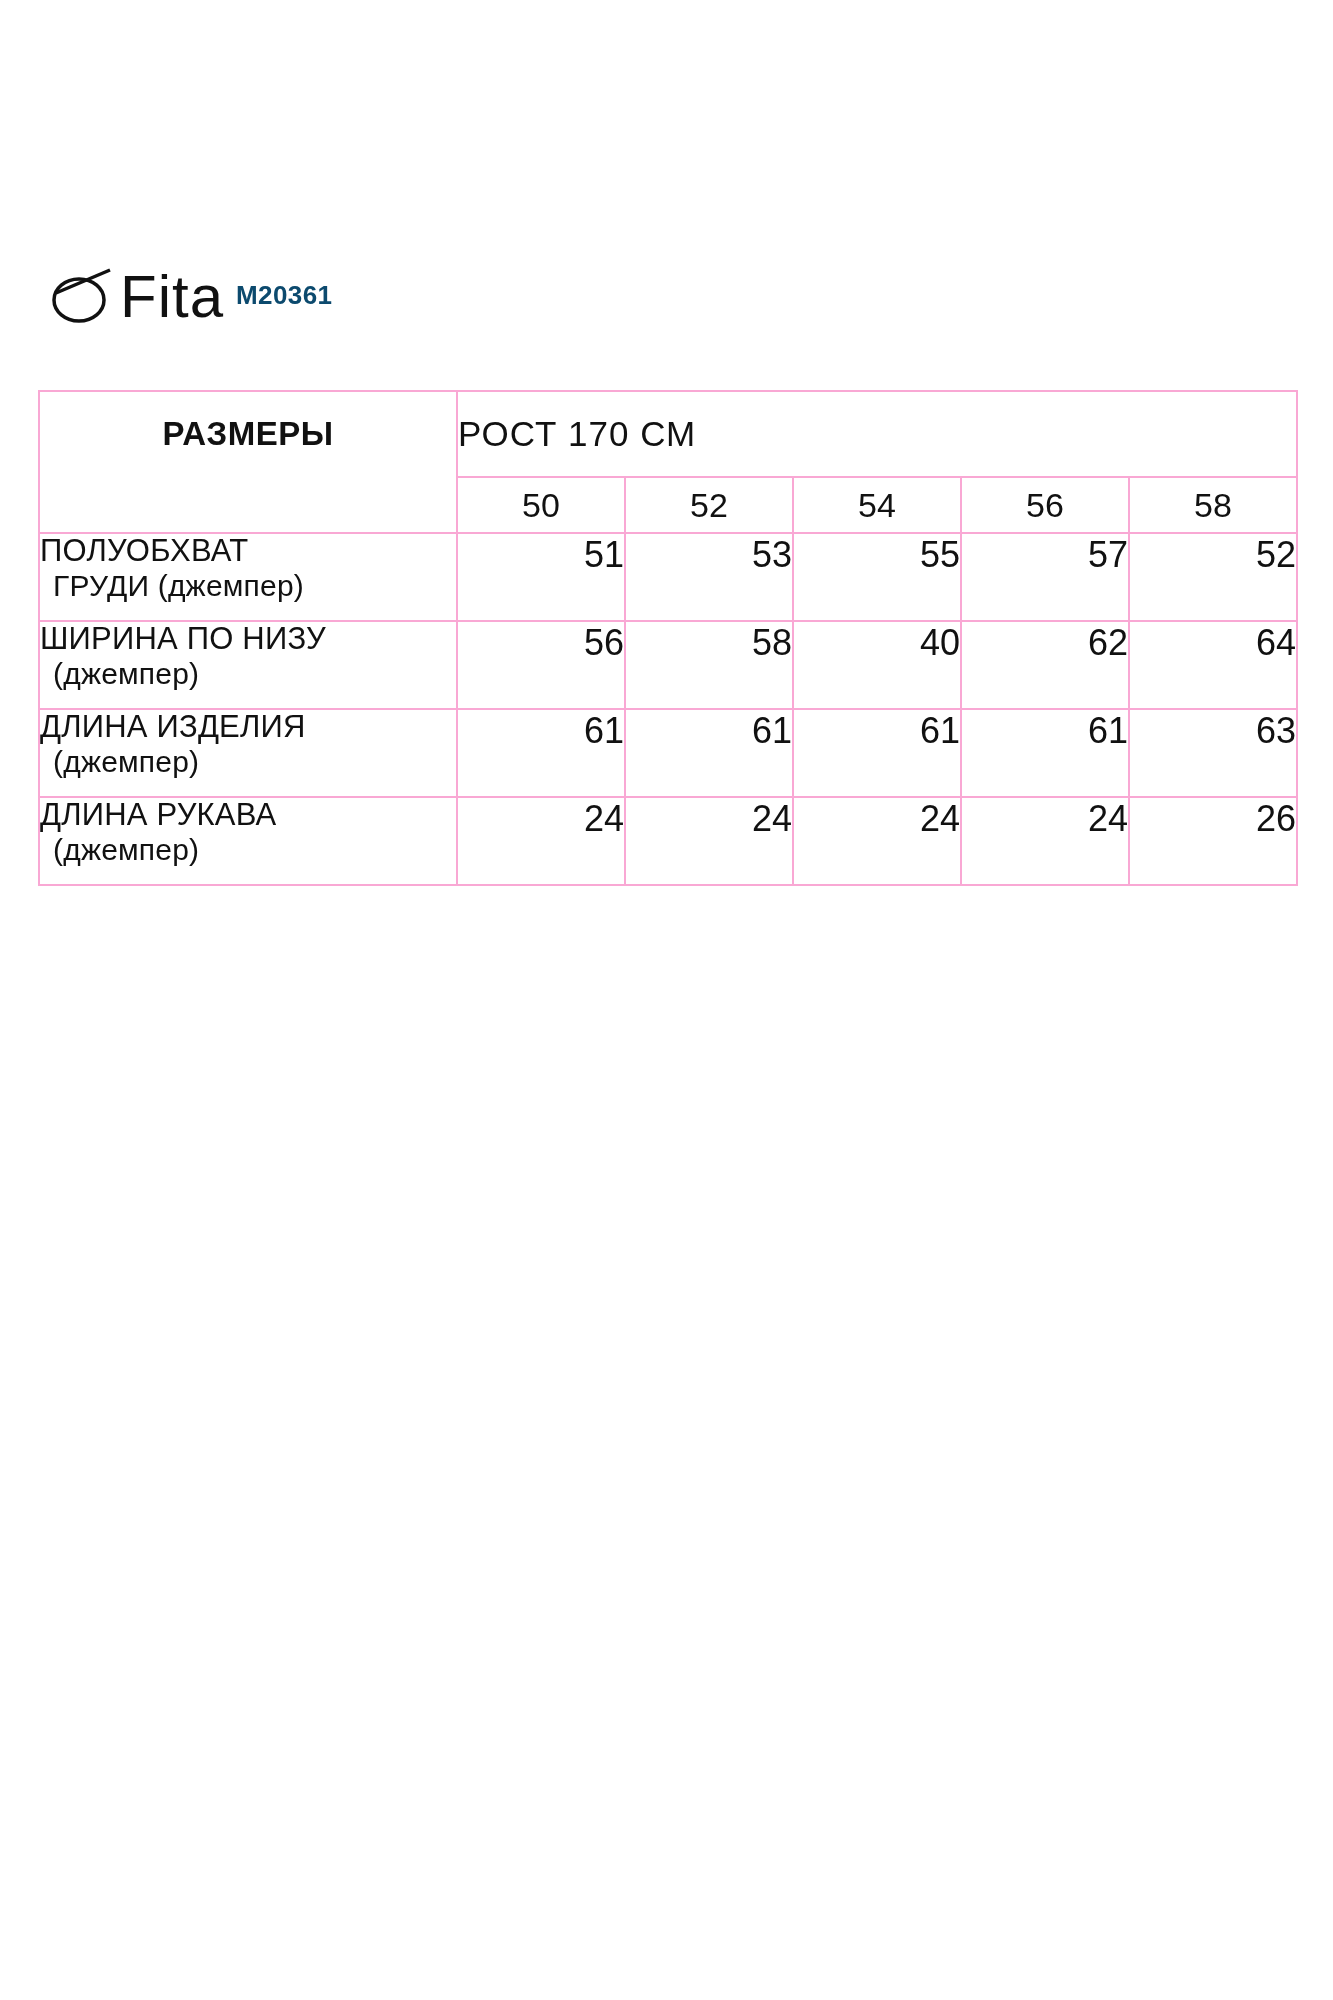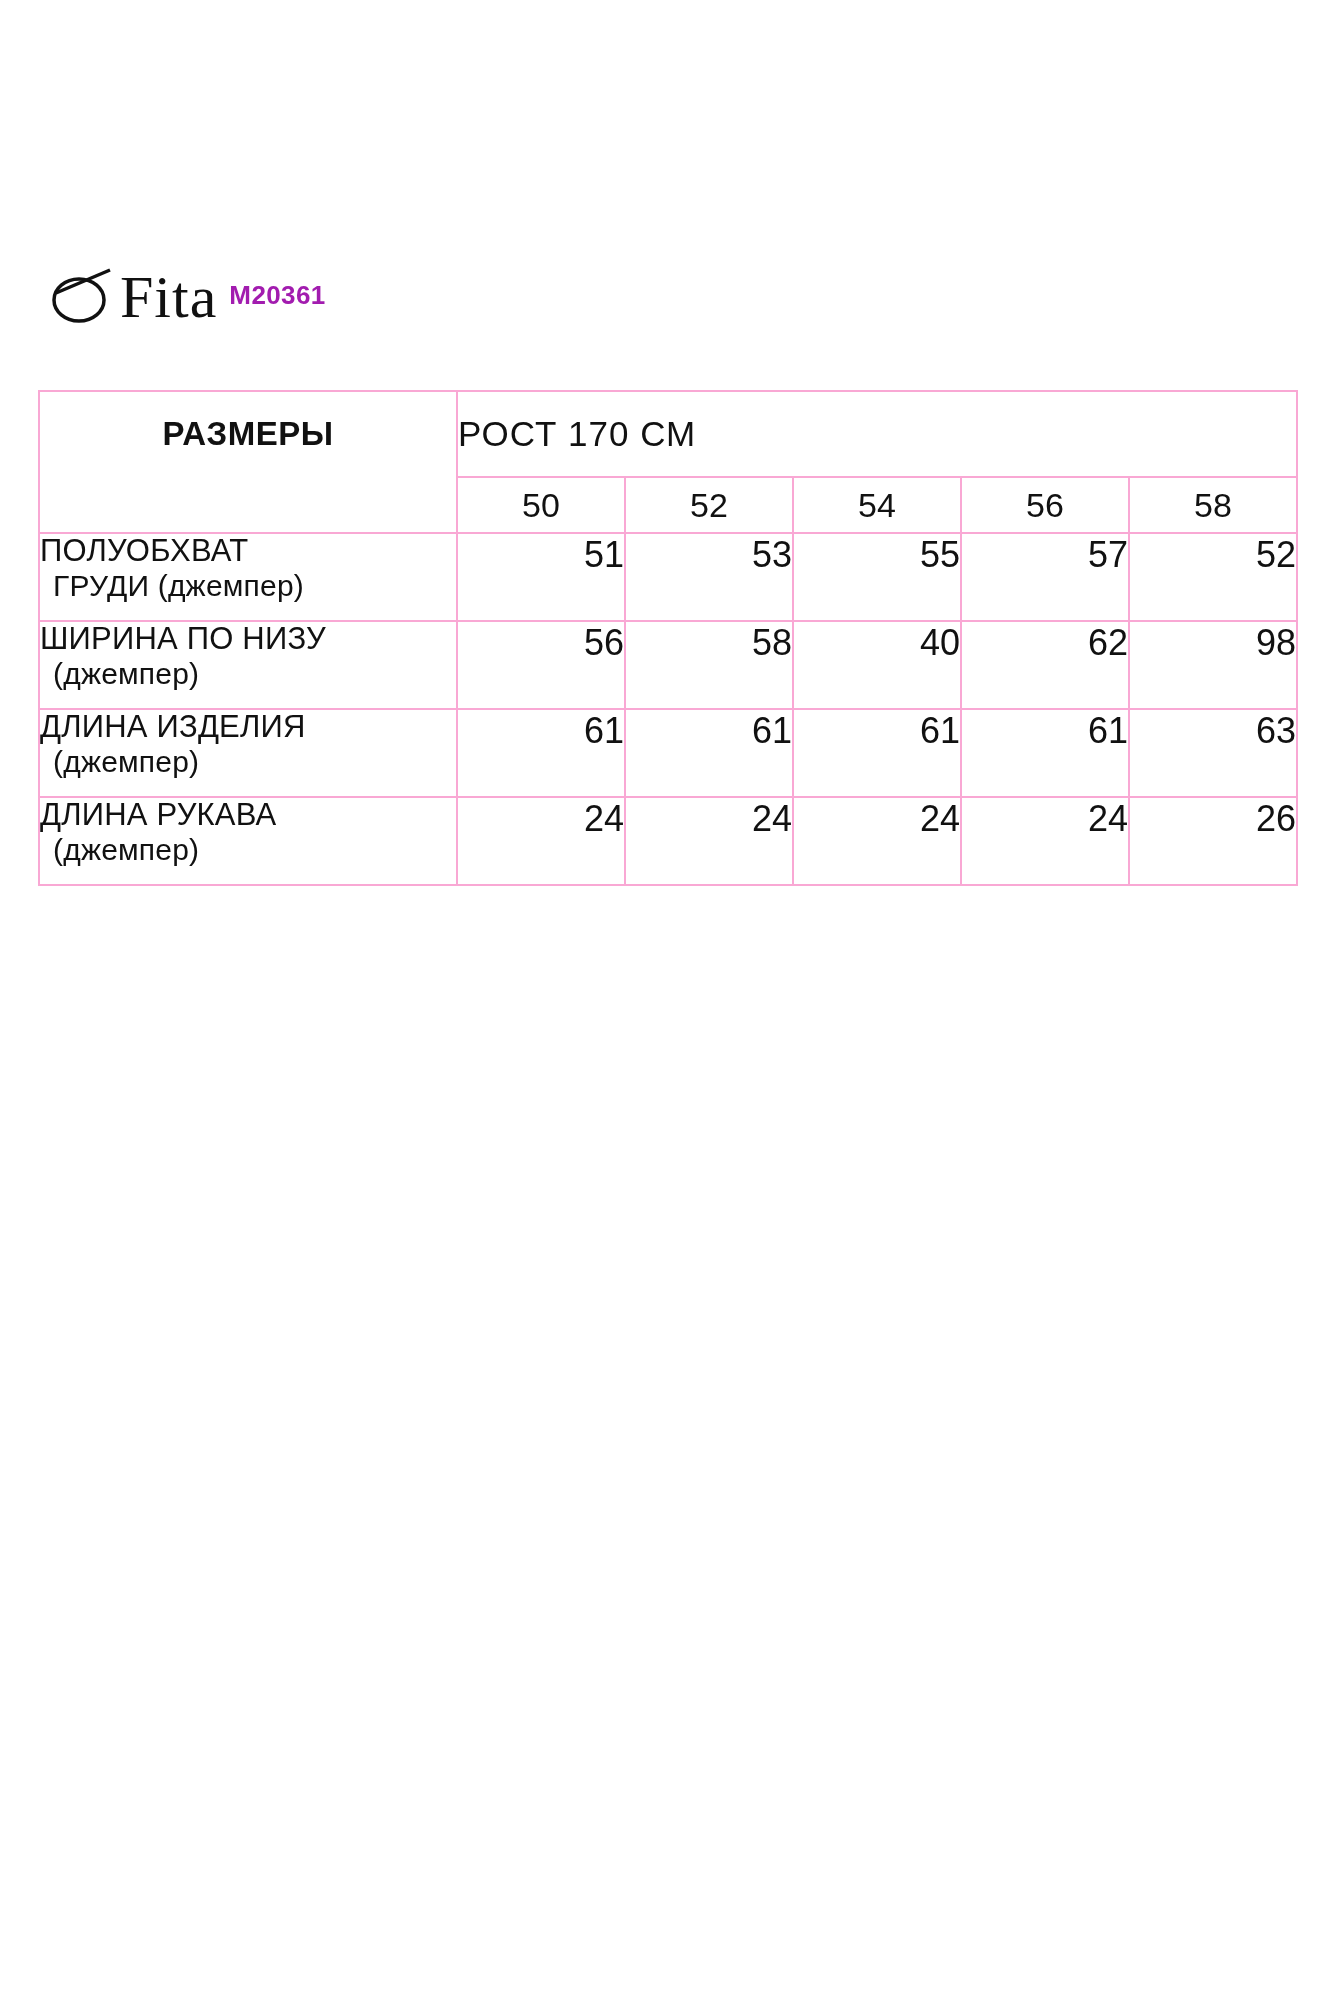--- a/index.html
+++ b/index.html
@@ -46,21 +46,21 @@
   .brand-mark {
     width: 66px;
     height: 62px;
     position: relative;
     flex: 0 0 auto;
   }
 
   .brand-mark svg { display: block; }
 
   .brand-name {
-    font-family: Liberation Serif, serif;
+    font-family: Liberation Sans, sans-serif;
     font-size: 60px;
     letter-spacing: 1px;
     line-height: 1;
     color: #111111;
     margin-left: 6px;
     position: relative;
     top: 2px;
   }
 
   .doc-title {
@@ -71,21 +71,21 @@
     color: #111111;
     margin-left: 42px;
     white-space: nowrap;
   }
 
   .doc-code {
     font-family: "Liberation Sans", sans-serif;
     font-weight: bold;
     font-size: 26px;
     letter-spacing: 0.4px;
-    color: #a21caf;
+    color: #0c4a6e;
     margin-left: 12px;
     white-space: nowrap;
   }
 
   
   .table-wrap {
     position: absolute;
     left: 38px;
     top: 390px;
     width: 1258px;
@@ -218,21 +218,21 @@
         </tr>
         <tr>
           <td class="row-label">
             <div class="ln1">ШИРИНА ПО НИЗУ</div>
             <div class="ln2">(джемпер)</div>
           </td>
           <td class="val">56</td>
           <td class="val">58</td>
           <td class="val">40</td>
           <td class="val">62</td>
-          <td class="val">98</td>
+          <td class="val">64</td>
         </tr>
         <tr>
           <td class="row-label">
             <div class="ln1">ДЛИНА ИЗДЕЛИЯ</div>
             <div class="ln2">(джемпер)</div>
           </td>
           <td class="val">61</td>
           <td class="val">61</td>
           <td class="val">61</td>
           <td class="val">61</td>

